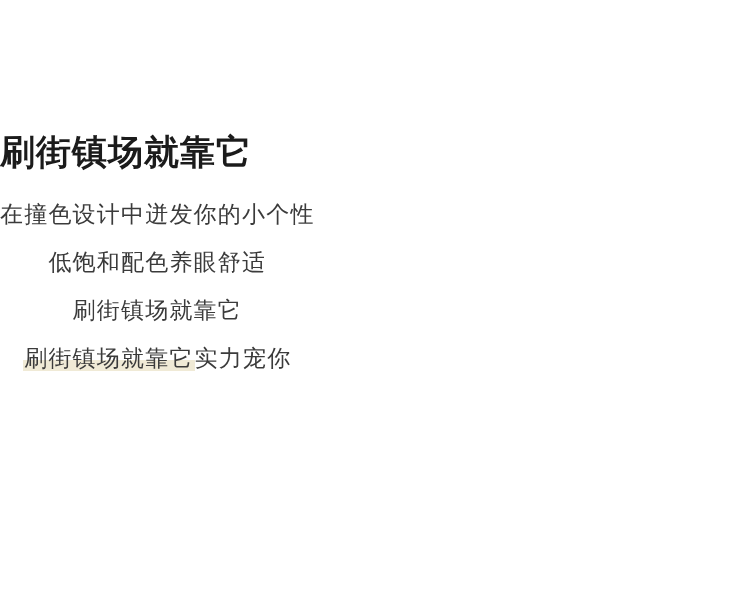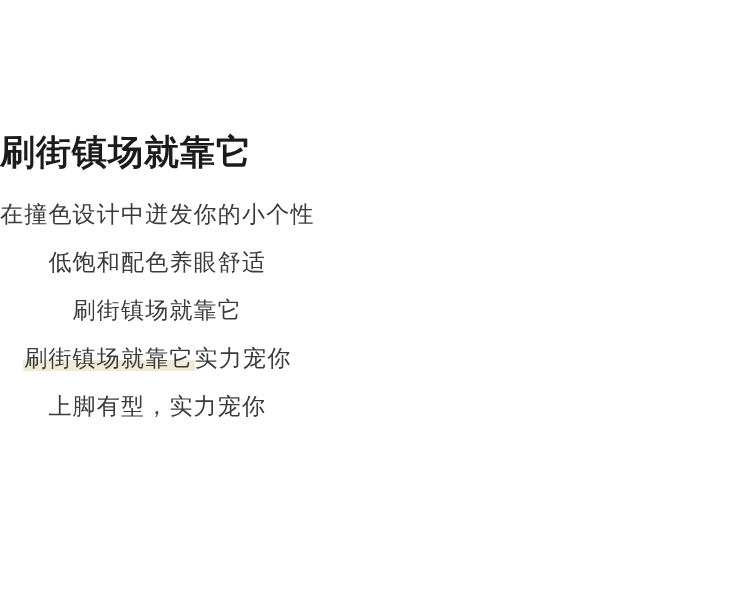--- a/index.html
+++ b/index.html
@@ -65,16 +65,15 @@
 
 
     <div class="body-line">在撞色设计中迸发你的小个性</div>
 
     <div class="body-line">低饱和配色养眼舒适</div>
 
     <div class="body-line">刷街镇场就靠它</div>
 
     <div class="body-line highlight-line"><span class="hl">刷街镇场就靠它</span><span>实力宠你</span></div>
 
-    <div class="body-line">上脚有型，实力宠你</div>
 
   </div>
 </div>
 
 </body></html>

